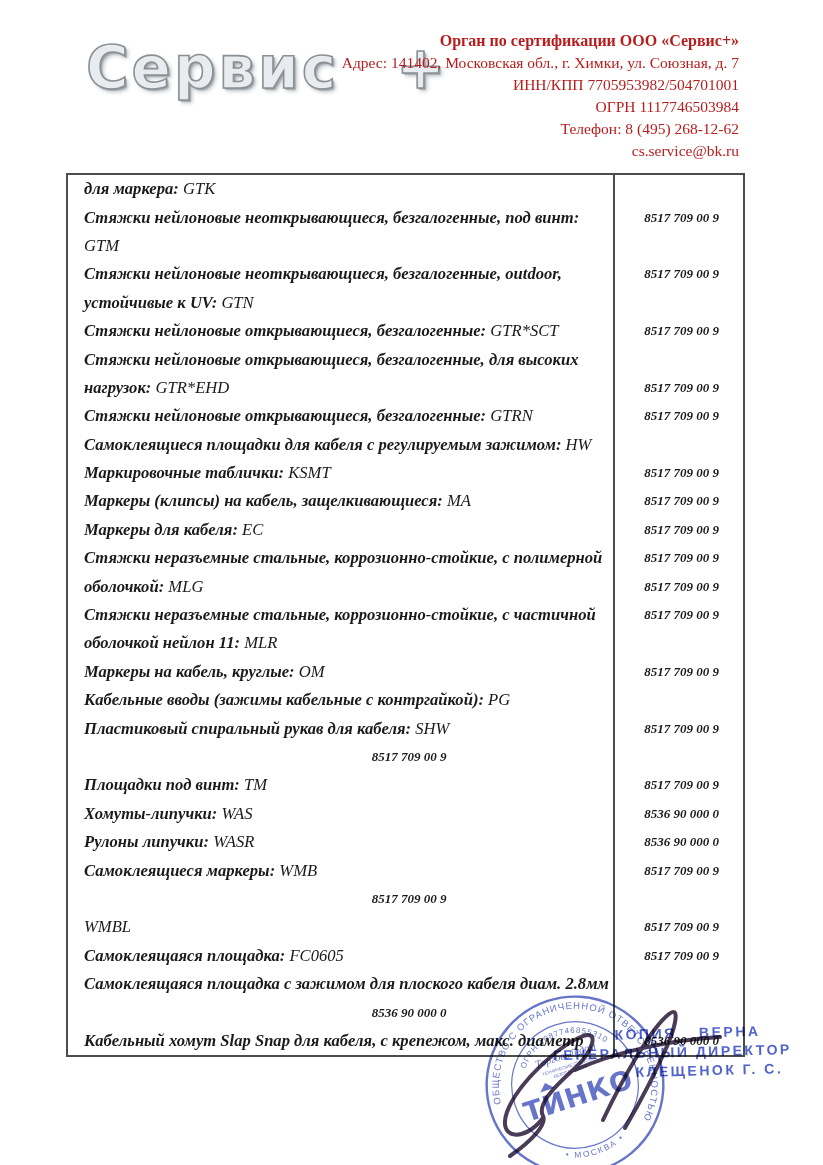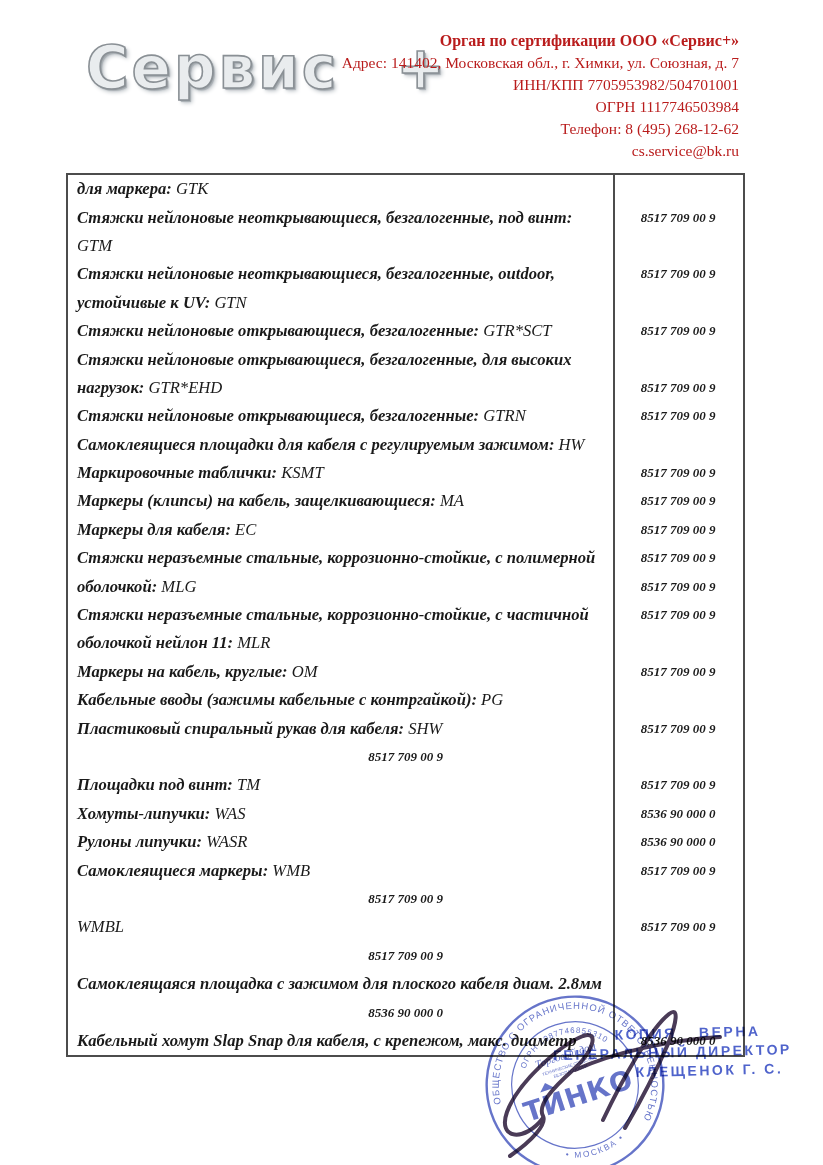--- a/index.html
+++ b/index.html
@@ -19,21 +19,21 @@
   }
   .contact{
     position:absolute; top:30px; right:84px; width:430px;
     text-align:right; font-size:15.5px; line-height:22px; color:#b91c1c;
   }
   .contact .org{font-weight:bold; font-size:16px;}
   
   .doc-table{
     position:absolute; left:66px; top:173px; width:679px; height:884px;
     border:2px solid #4c4c4c; box-sizing:border-box;
-    display:flex; flex-direction:column;
+    display:flex; flex-direction:column;padding-left:7px;
   }
   .doc-table .vline{
     position:absolute; left:545px; top:0; bottom:0; width:0;
     border-left:2px solid #4c4c4c;
   }
   .trow{flex:1; display:flex; align-items:center; min-height:0;}
   .tcell{font-size:16.6px; font-style:italic; white-space:nowrap;}
   .tcell.desc{flex:0 0 545px; padding-left:9px; box-sizing:border-box; overflow:hidden;}
   .tcell.code{flex:1; text-align:center; font-weight:bold; font-size:13px;}
   .bp{font-weight:bold;}
@@ -177,20 +177,21 @@
           <div class="tcell code">8517 709 00 9</div>
         </div>
         <div class="trow">
           <div class="tcell code">8517 709 00 9</div>
         </div>
         <div class="trow">
           <div class="tcell desc"><span class="bp"></span><span class="rp">WMBL</span></div>
           <div class="tcell code">8517 709 00 9</div>
         </div>
         <div class="trow">
+          <div class="tcell desc"><span class="bp">Самоклеящаяся площадка:</span> <span class="rp">FC0605</span></div>
           <div class="tcell code">8517 709 00 9</div>
         </div>
         <div class="trow">
           <div class="tcell desc"><span class="bp">Самоклеящаяся площадка с зажимом для плоского кабеля диам. 2.8мм</span><span class="rp"></span></div>
           <div class="tcell code"></div>
         </div>
         <div class="trow">
           <div class="tcell code">8536 90 000 0</div>
         </div>
         <div class="trow">

